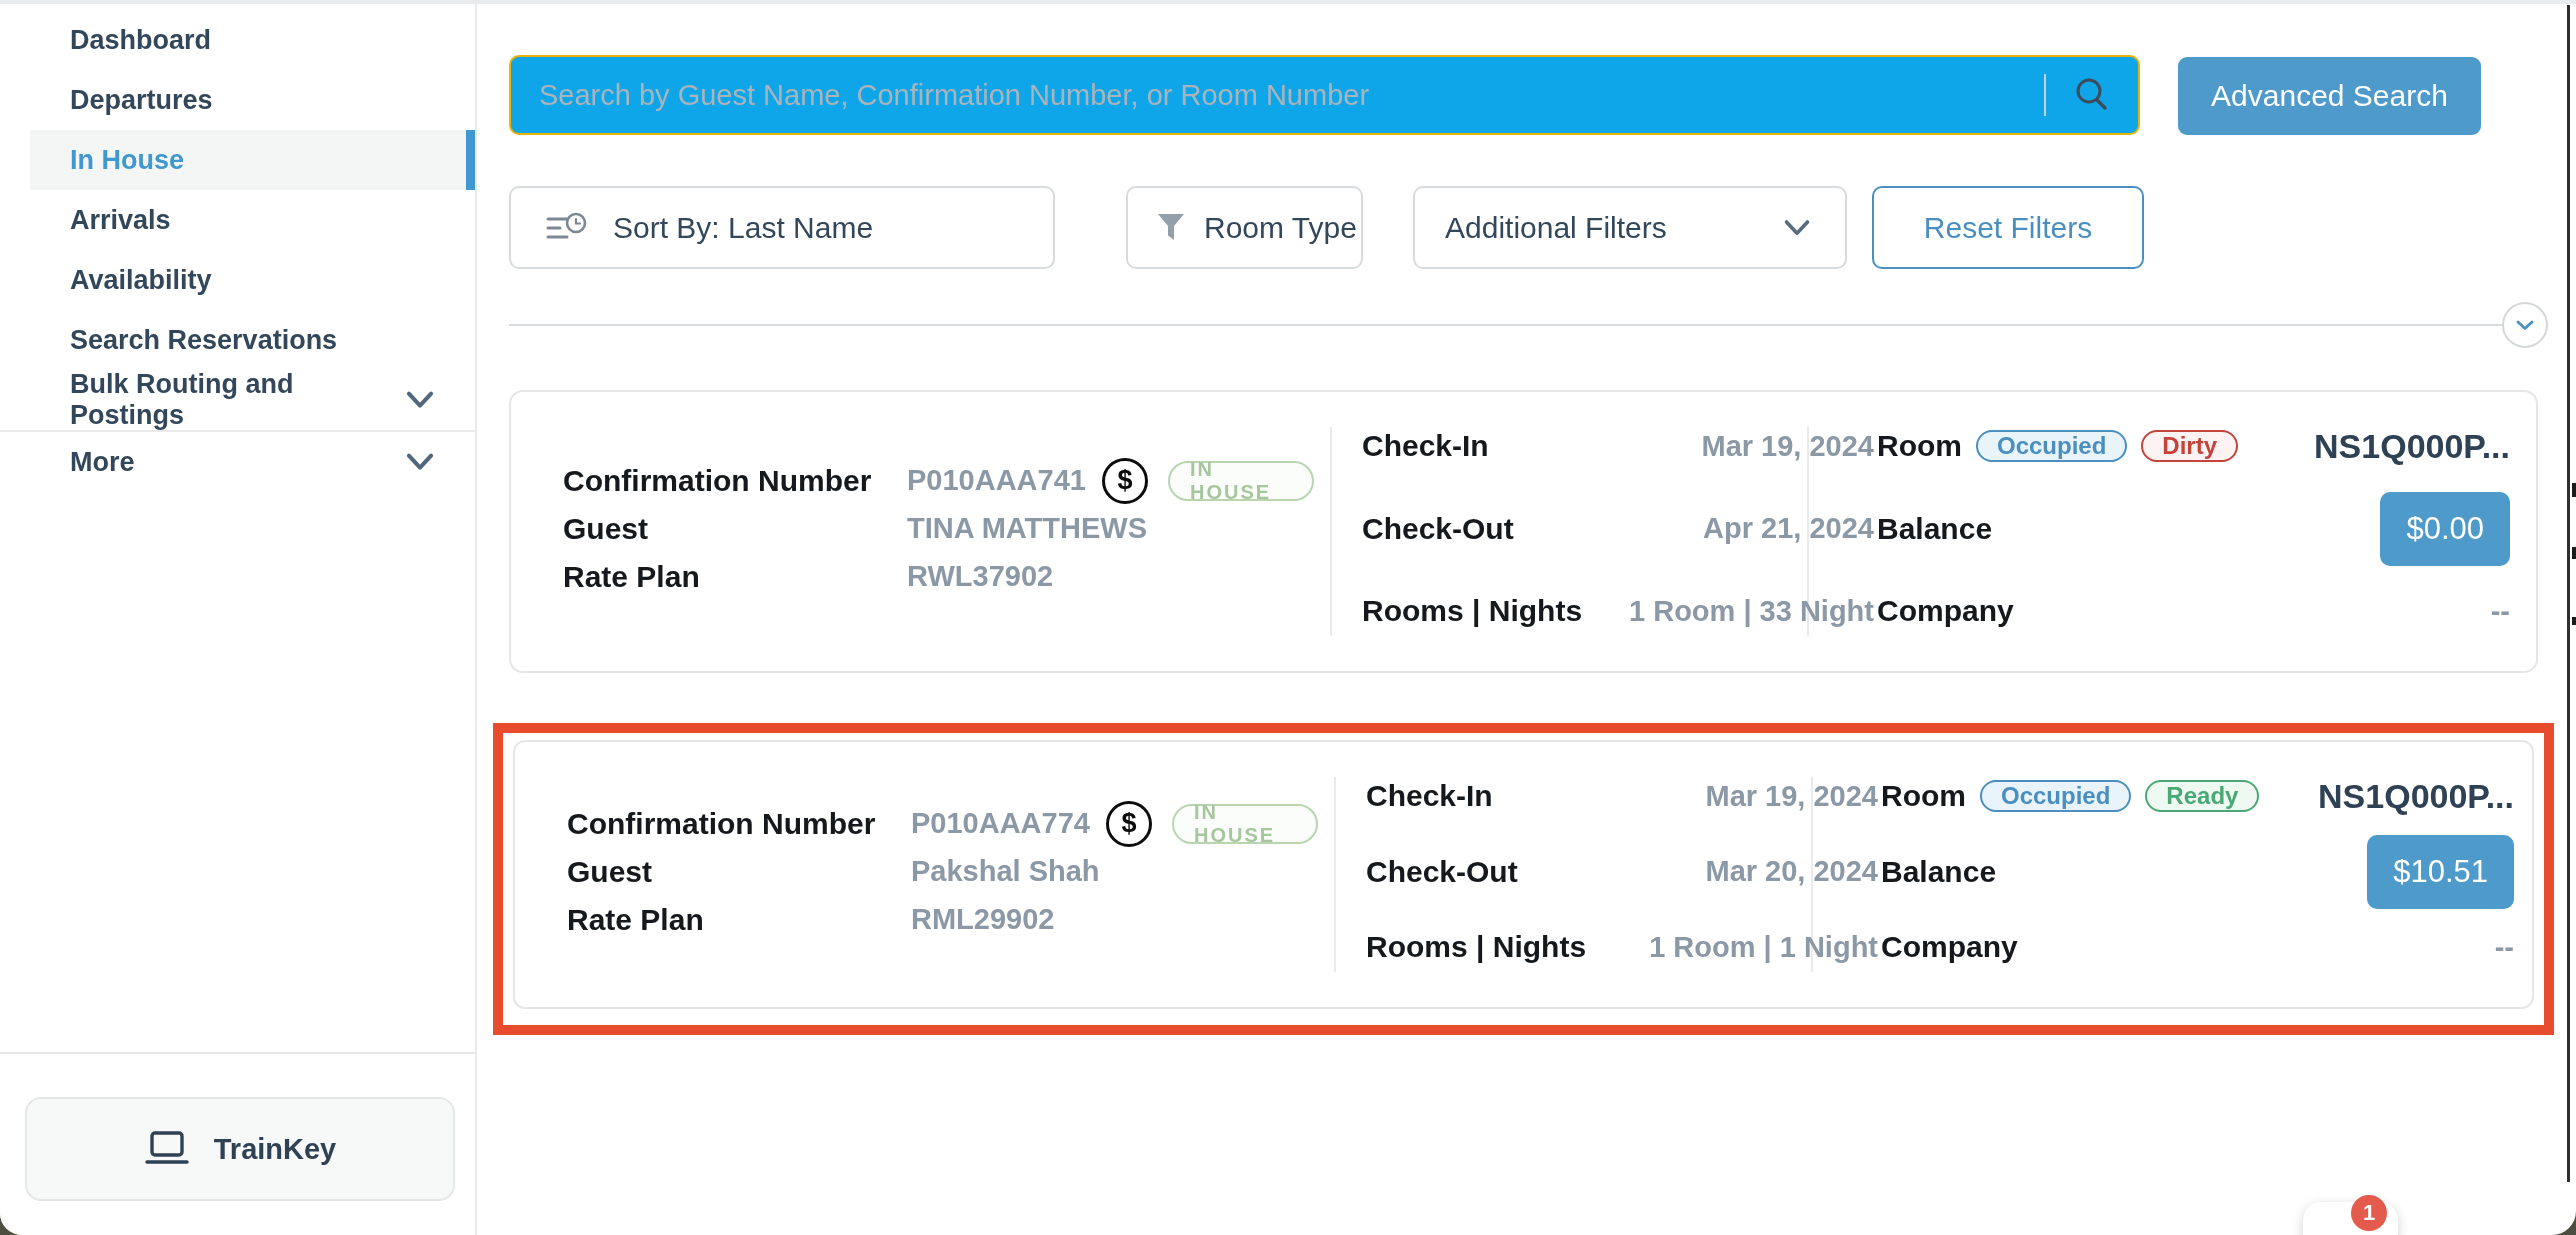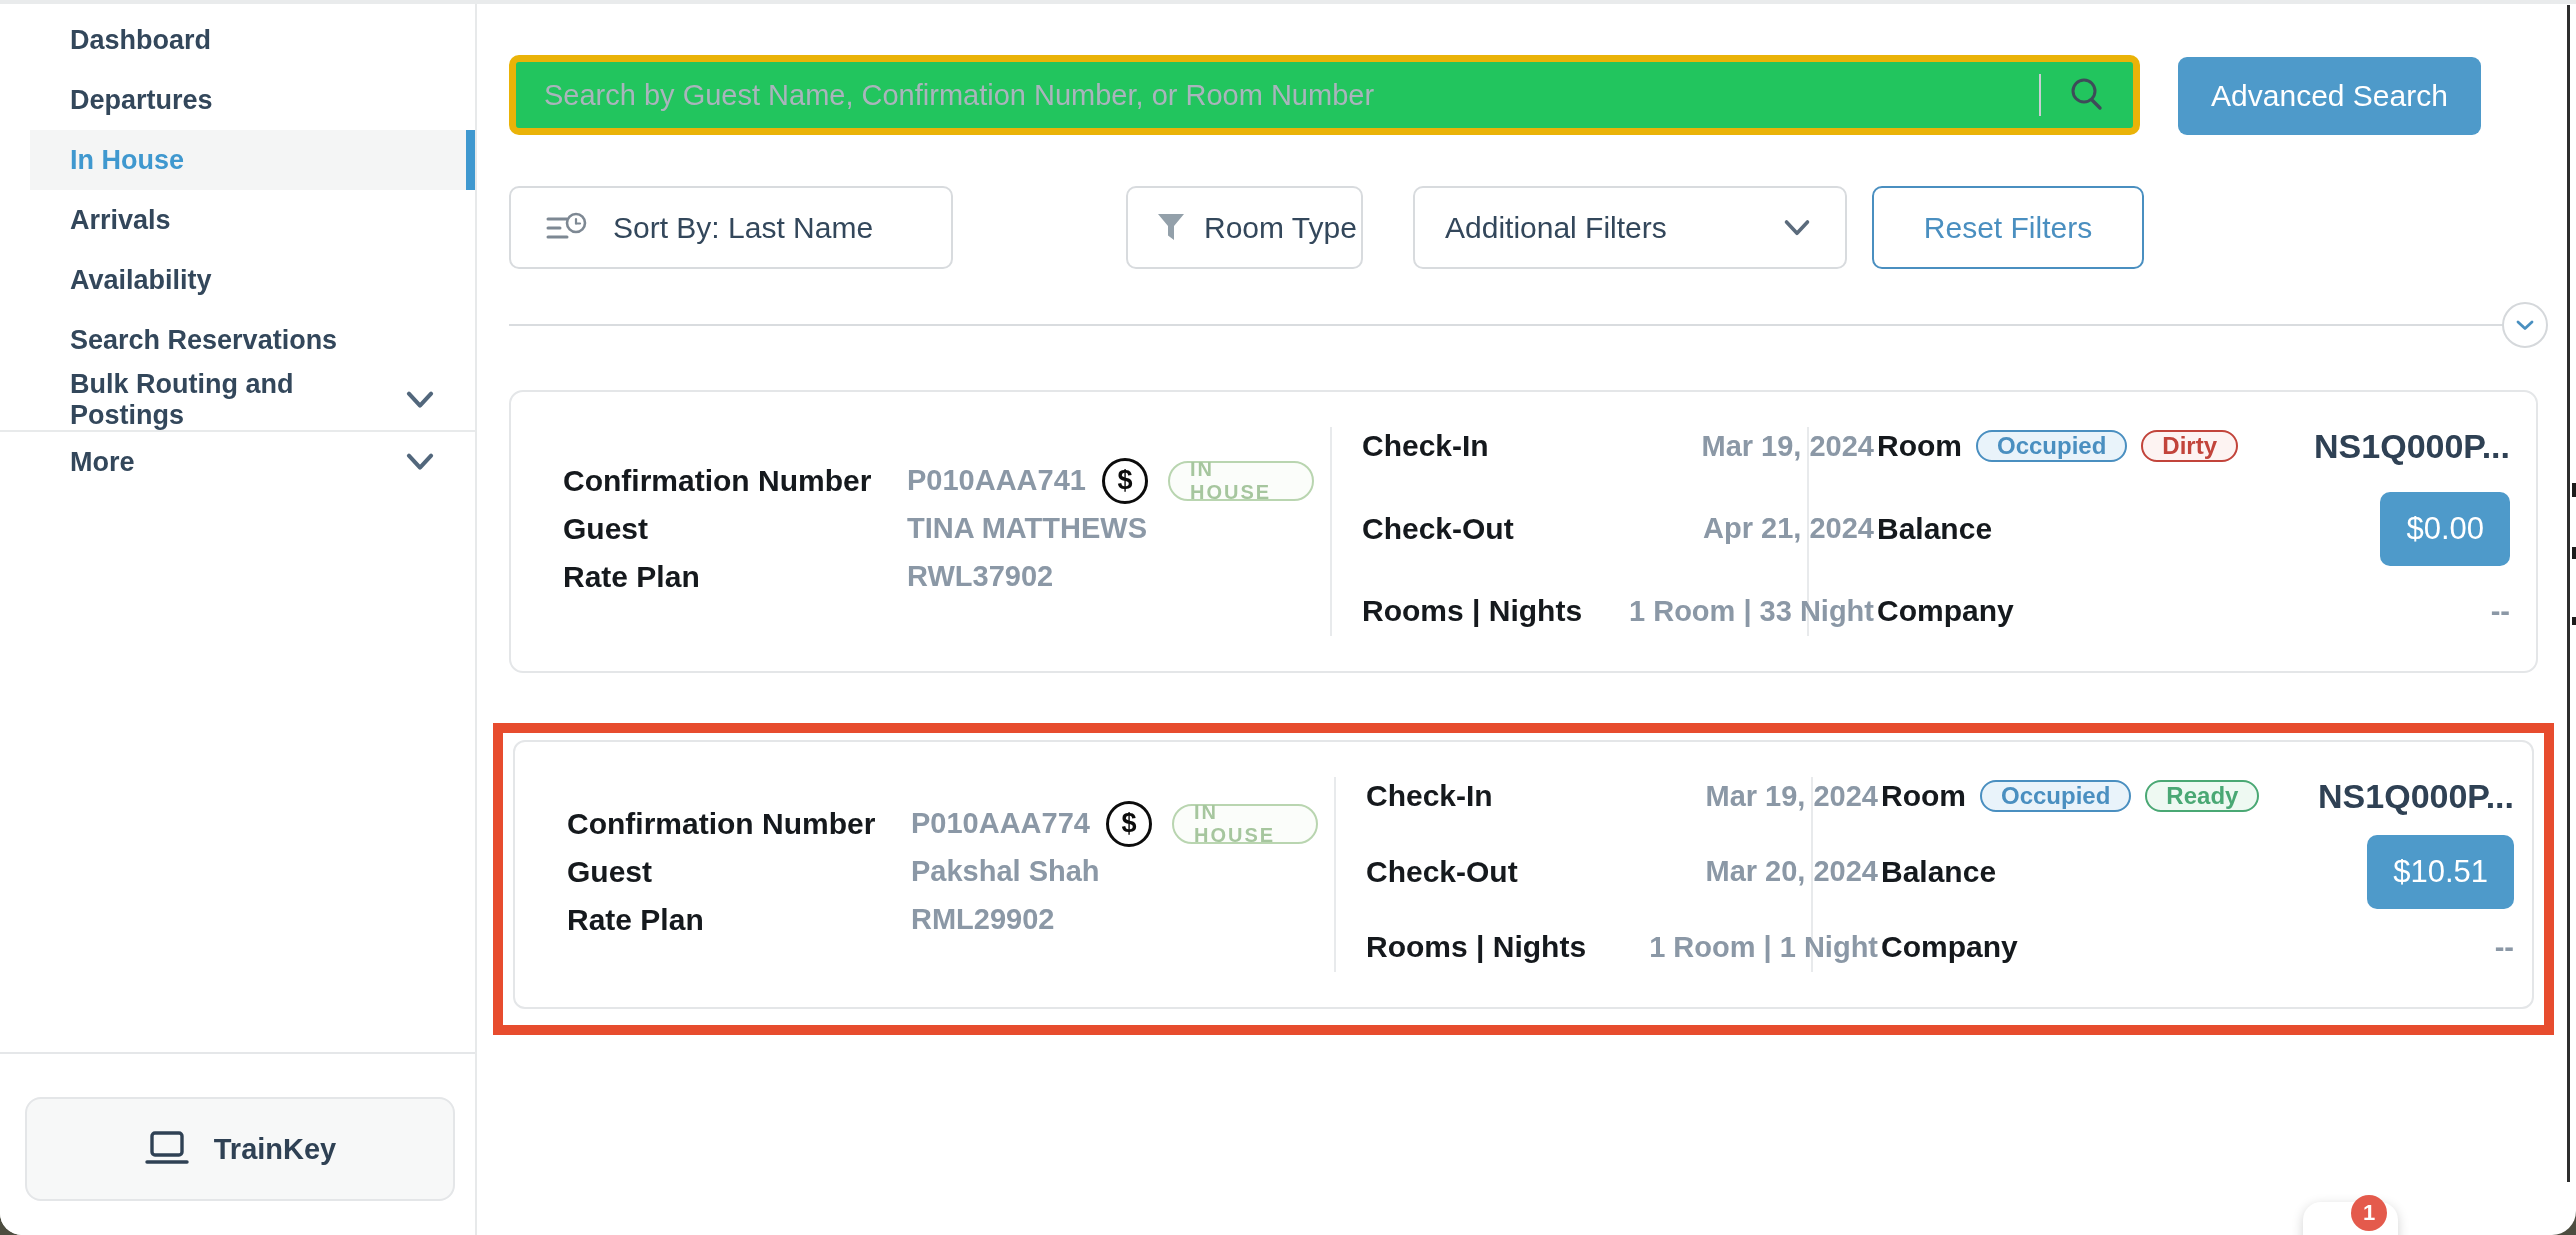--- a/index.html
+++ b/index.html
@@ -23,35 +23,35 @@
   .nav-divider { height:2px; background:#e8eaeb; margin:0; }
 
   .sidebar-bottom-divider { position:absolute; left:0; width:475px; top:1048px; height:2px; background:#e5e7e9; }
   .trainkey { position:absolute; left:25px; top:1093px; width:430px; height:104px;
     background:#f7f8f8; border:2px solid #e4e6e8; border-radius:16px;
     display:flex; align-items:center; justify-content:center; gap:24px;
     font-family:inherit; font-size:29px; font-weight:700; color:#2f4154; cursor:pointer; }
 
   
   .search-box { position:absolute; left:509px; top:55px; width:1631px; height:80px;
-    border:7px solid #eab308; border-radius:10px; background:#22c55e; display:flex; align-items:center; }
+    border:2px solid #eab308; border-radius:10px; background:#0ea5e9; display:flex; align-items:center; }
   .search-input { flex:1; height:100%; border:none; outline:none; background:transparent;
     font-family:inherit; font-size:29px; color:#3b4a58; padding:0 28px; }
   .search-input::placeholder { color:#aab4bc; }
   .search-vdiv { width:2px; height:42px; background:#c9ced3; margin-right:26px; }
   .search-glass { width:40px; height:40px; margin-right:26px; color:#3e4c59; cursor:pointer; }
   .btn-advanced { position:absolute; left:2178px; top:57px; width:303px; height:78px;
     background:#4e9aca; border:none; border-radius:9px; color:#fff;
     font-family:inherit; font-size:30px; font-weight:400; cursor:pointer; }
 
   
   .filter-btn { position:absolute; top:186px; height:83px; background:#fff;
     border:2px solid #d8dbde; border-radius:10px; display:flex; align-items:center;
     font-family:inherit; font-size:30px; color:#33475b; cursor:pointer; }
-  .btn-sort { left:509px; width:444px; padding-left:34px; gap:22px; }
+  .btn-sort { left:509px; width:546px; padding-left:34px; gap:22px; }
   .btn-roomtype { left:1126px; width:237px; padding-left:28px; gap:18px; }
   .btn-additional { left:1413px; width:434px; padding:0 30px; }
   .btn-additional .lbl { flex:1; text-align:left; }
   .btn-additional .nav-chev { width:36px; height:36px; color:#5b6b7c; }
   .btn-reset { left:1872px; width:272px; justify-content:center; border:2px solid #4a8fc0;
     color:#4a8fc0; font-size:30px; }
   .icon-sort { width:46px; height:36px; color:#7d8893; }
   .icon-funnel { width:30px; height:32px; }
 
   

